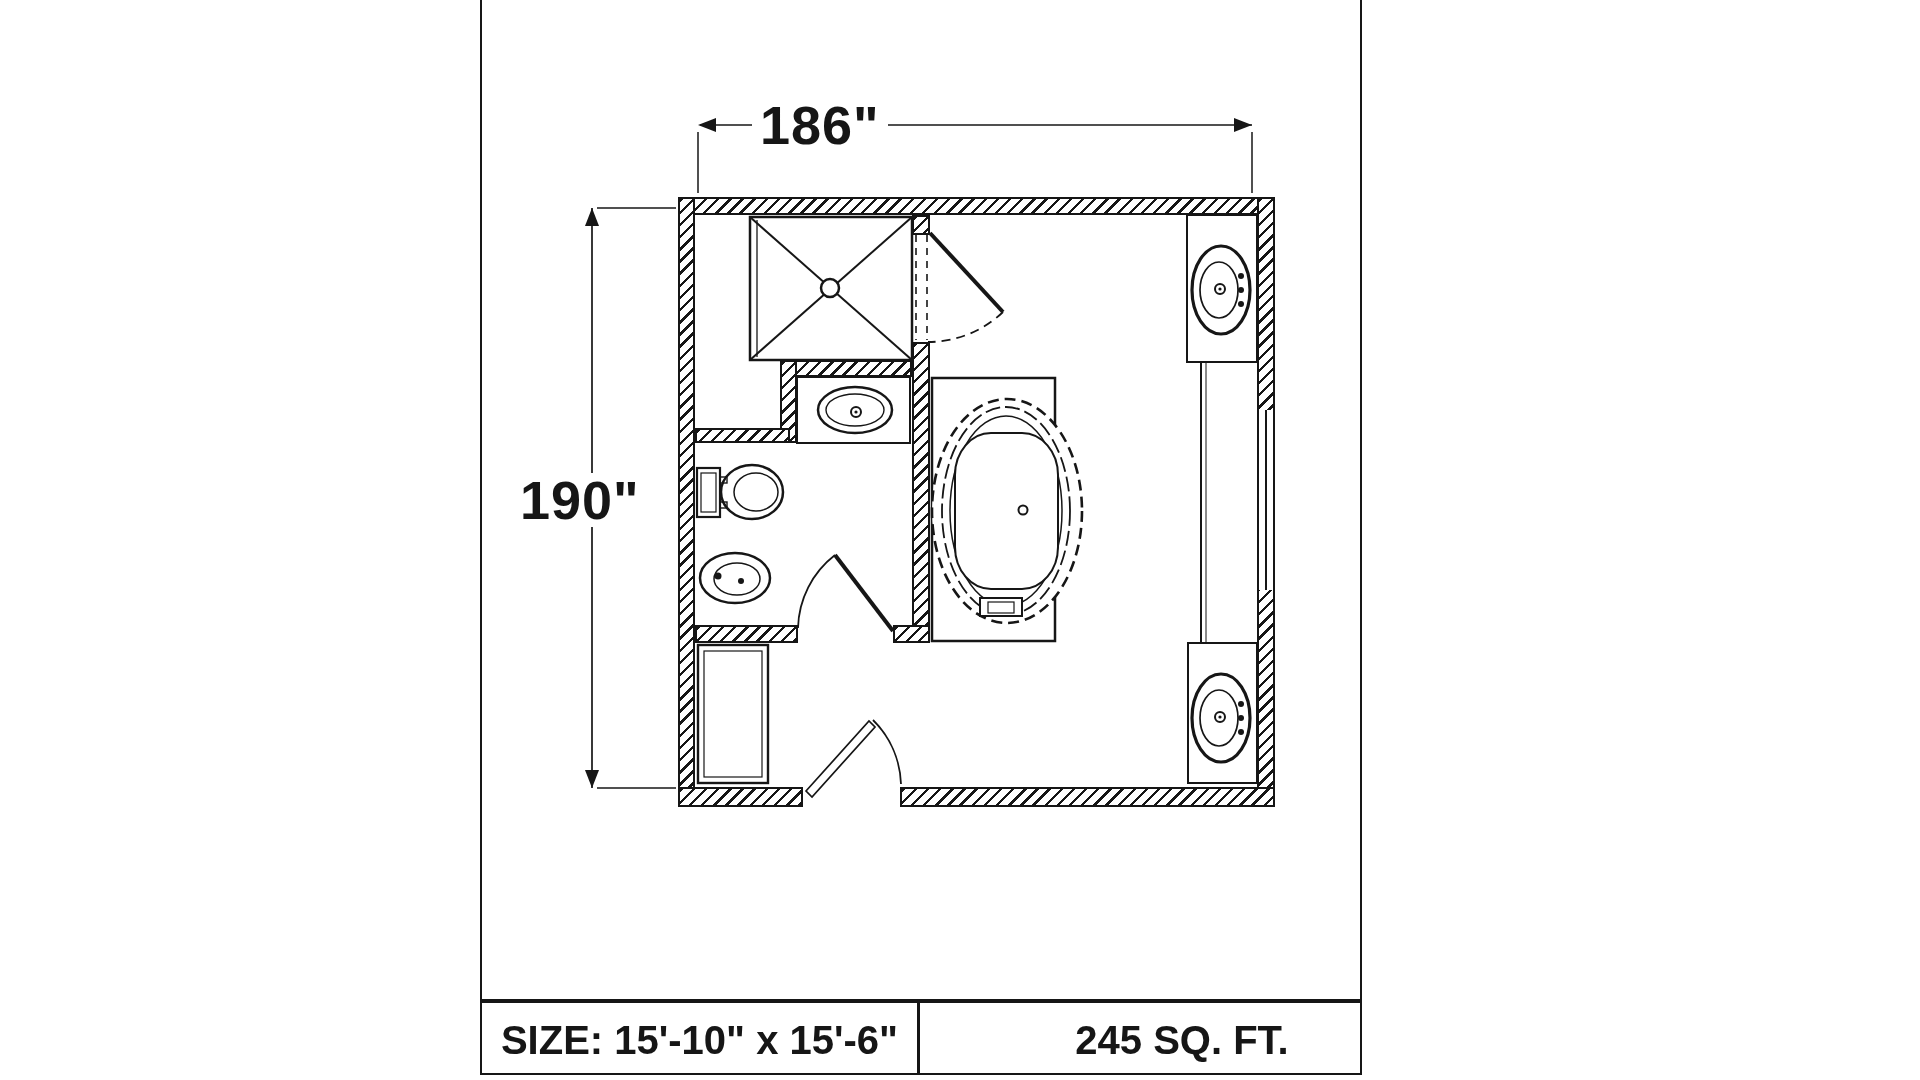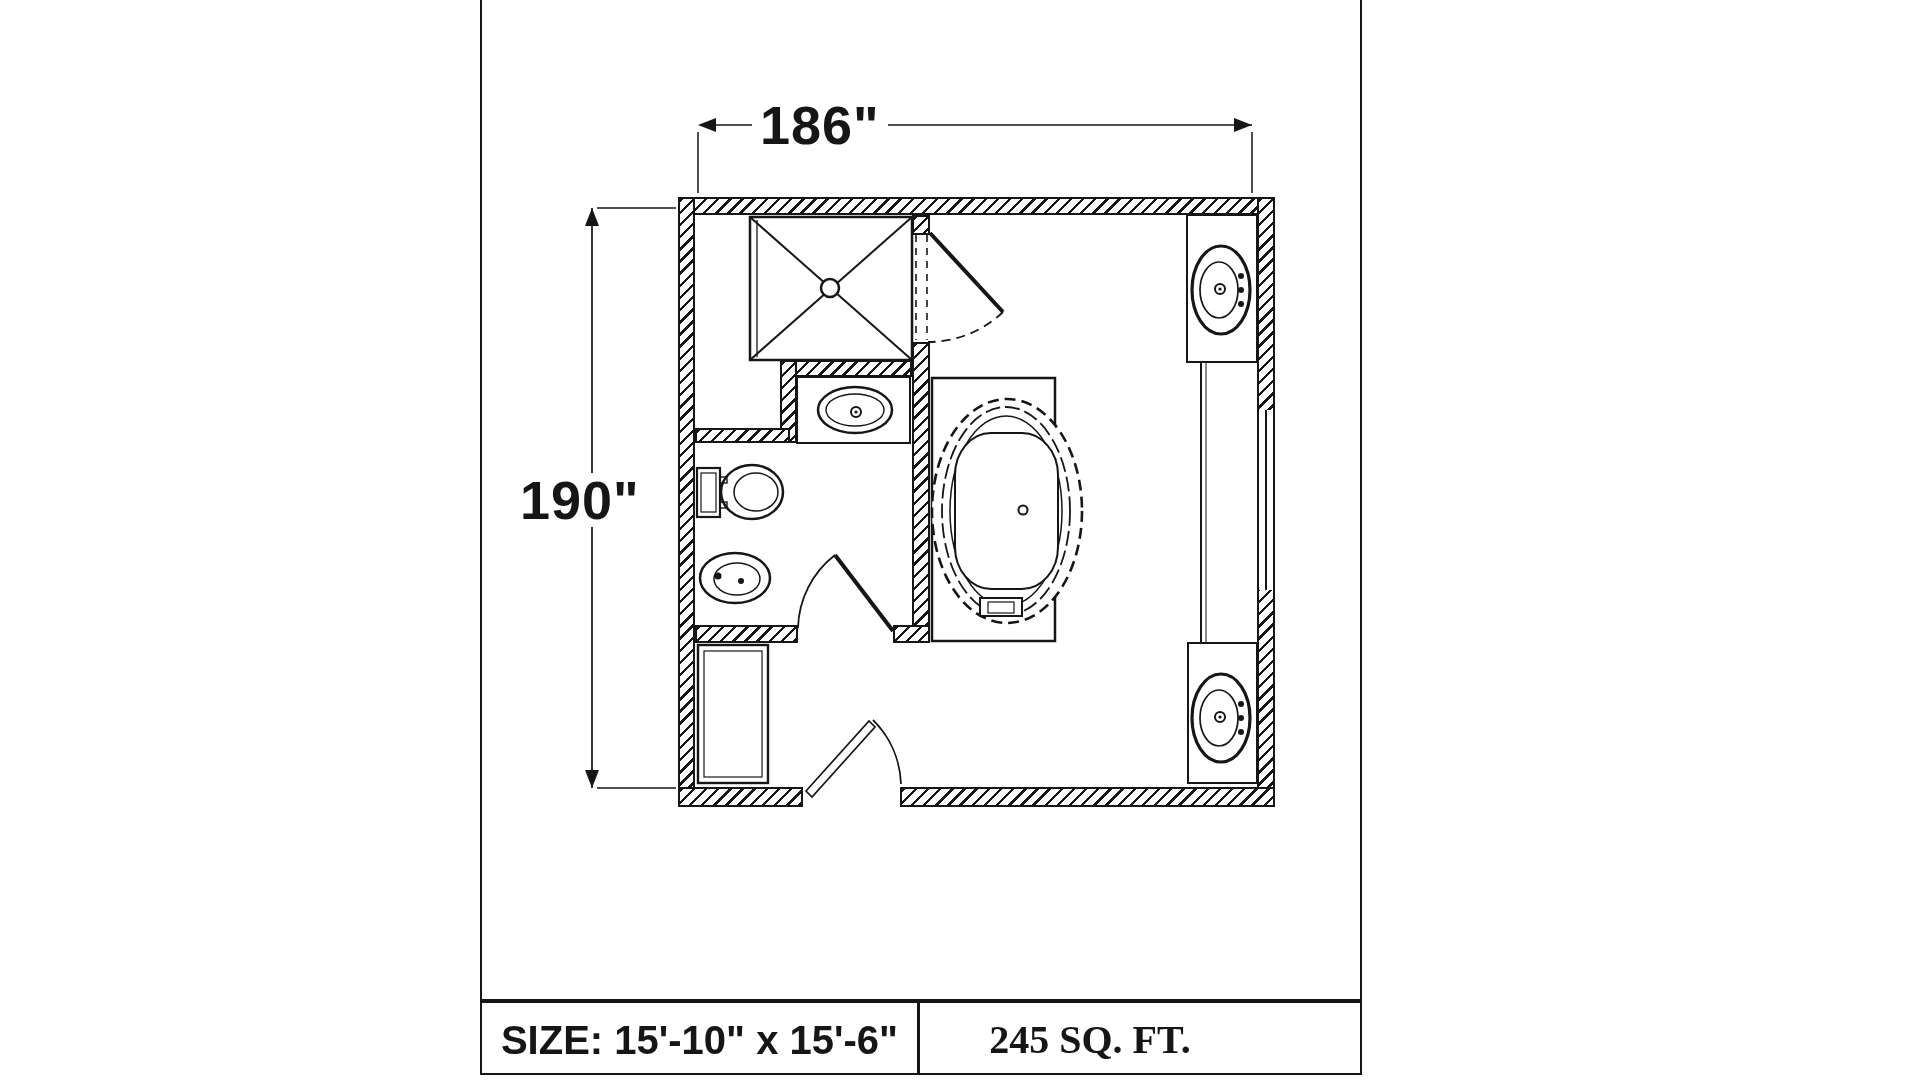--- a/index.html
+++ b/index.html
@@ -169,15 +169,15 @@
       <circle cx="1241" cy="704" r="3" fill="#161616"></circle>
       <circle cx="1241" cy="718" r="3" fill="#161616"></circle>
       <circle cx="1241" cy="732" r="3" fill="#161616"></circle>
     </g>
   </svg>
 
   <div class="dim-label" style="left:752px;top:98px;">186"</div>
   <div class="dim-label" style="left:512px;top:473px;">190"</div>
 
   <div class="tb-text" style="left:482px;top:1008px;width:435px;">SIZE: 15'-10" x 15'-6"</div>
-  <div class="tb-text" style="left:880px;top:1008px;width:420px;font-family:Liberation Serif, serif;">245 SQ. FT.</div>
+  <div class="tb-text" style="left:972px;top:1008px;width:420px;">245 SQ. FT.</div>
 
 </div>
 
 </body></html>

